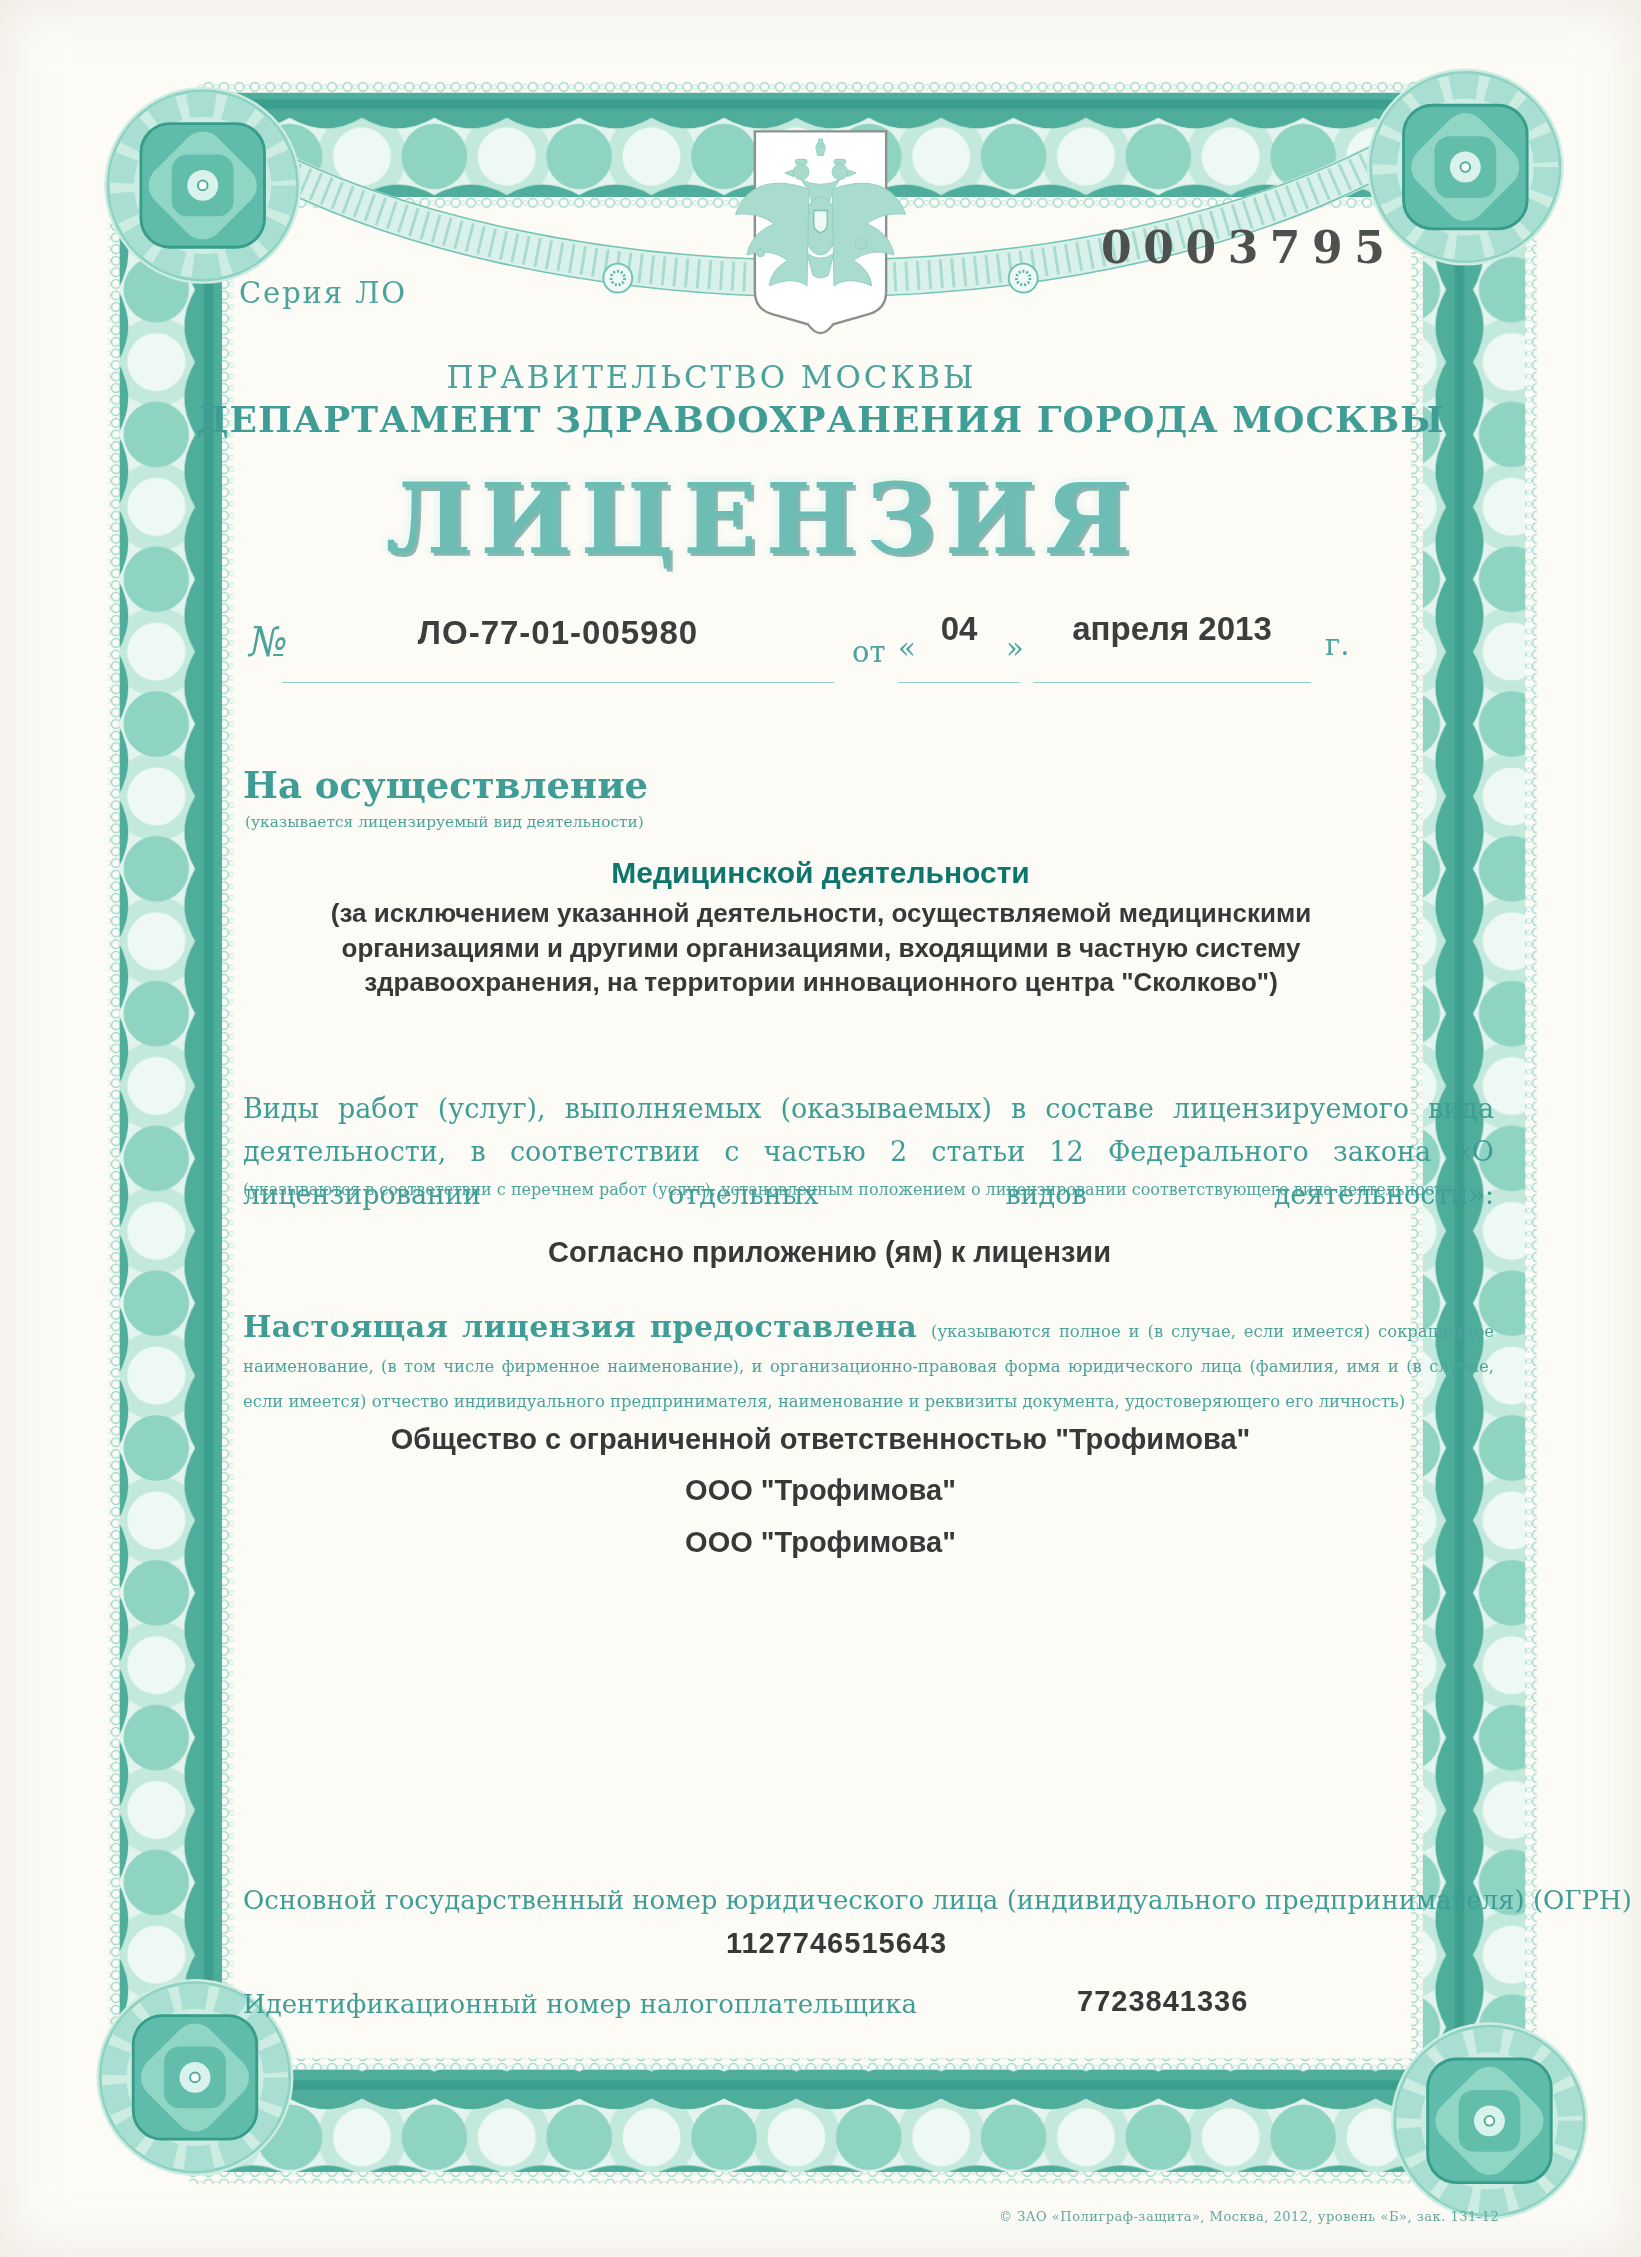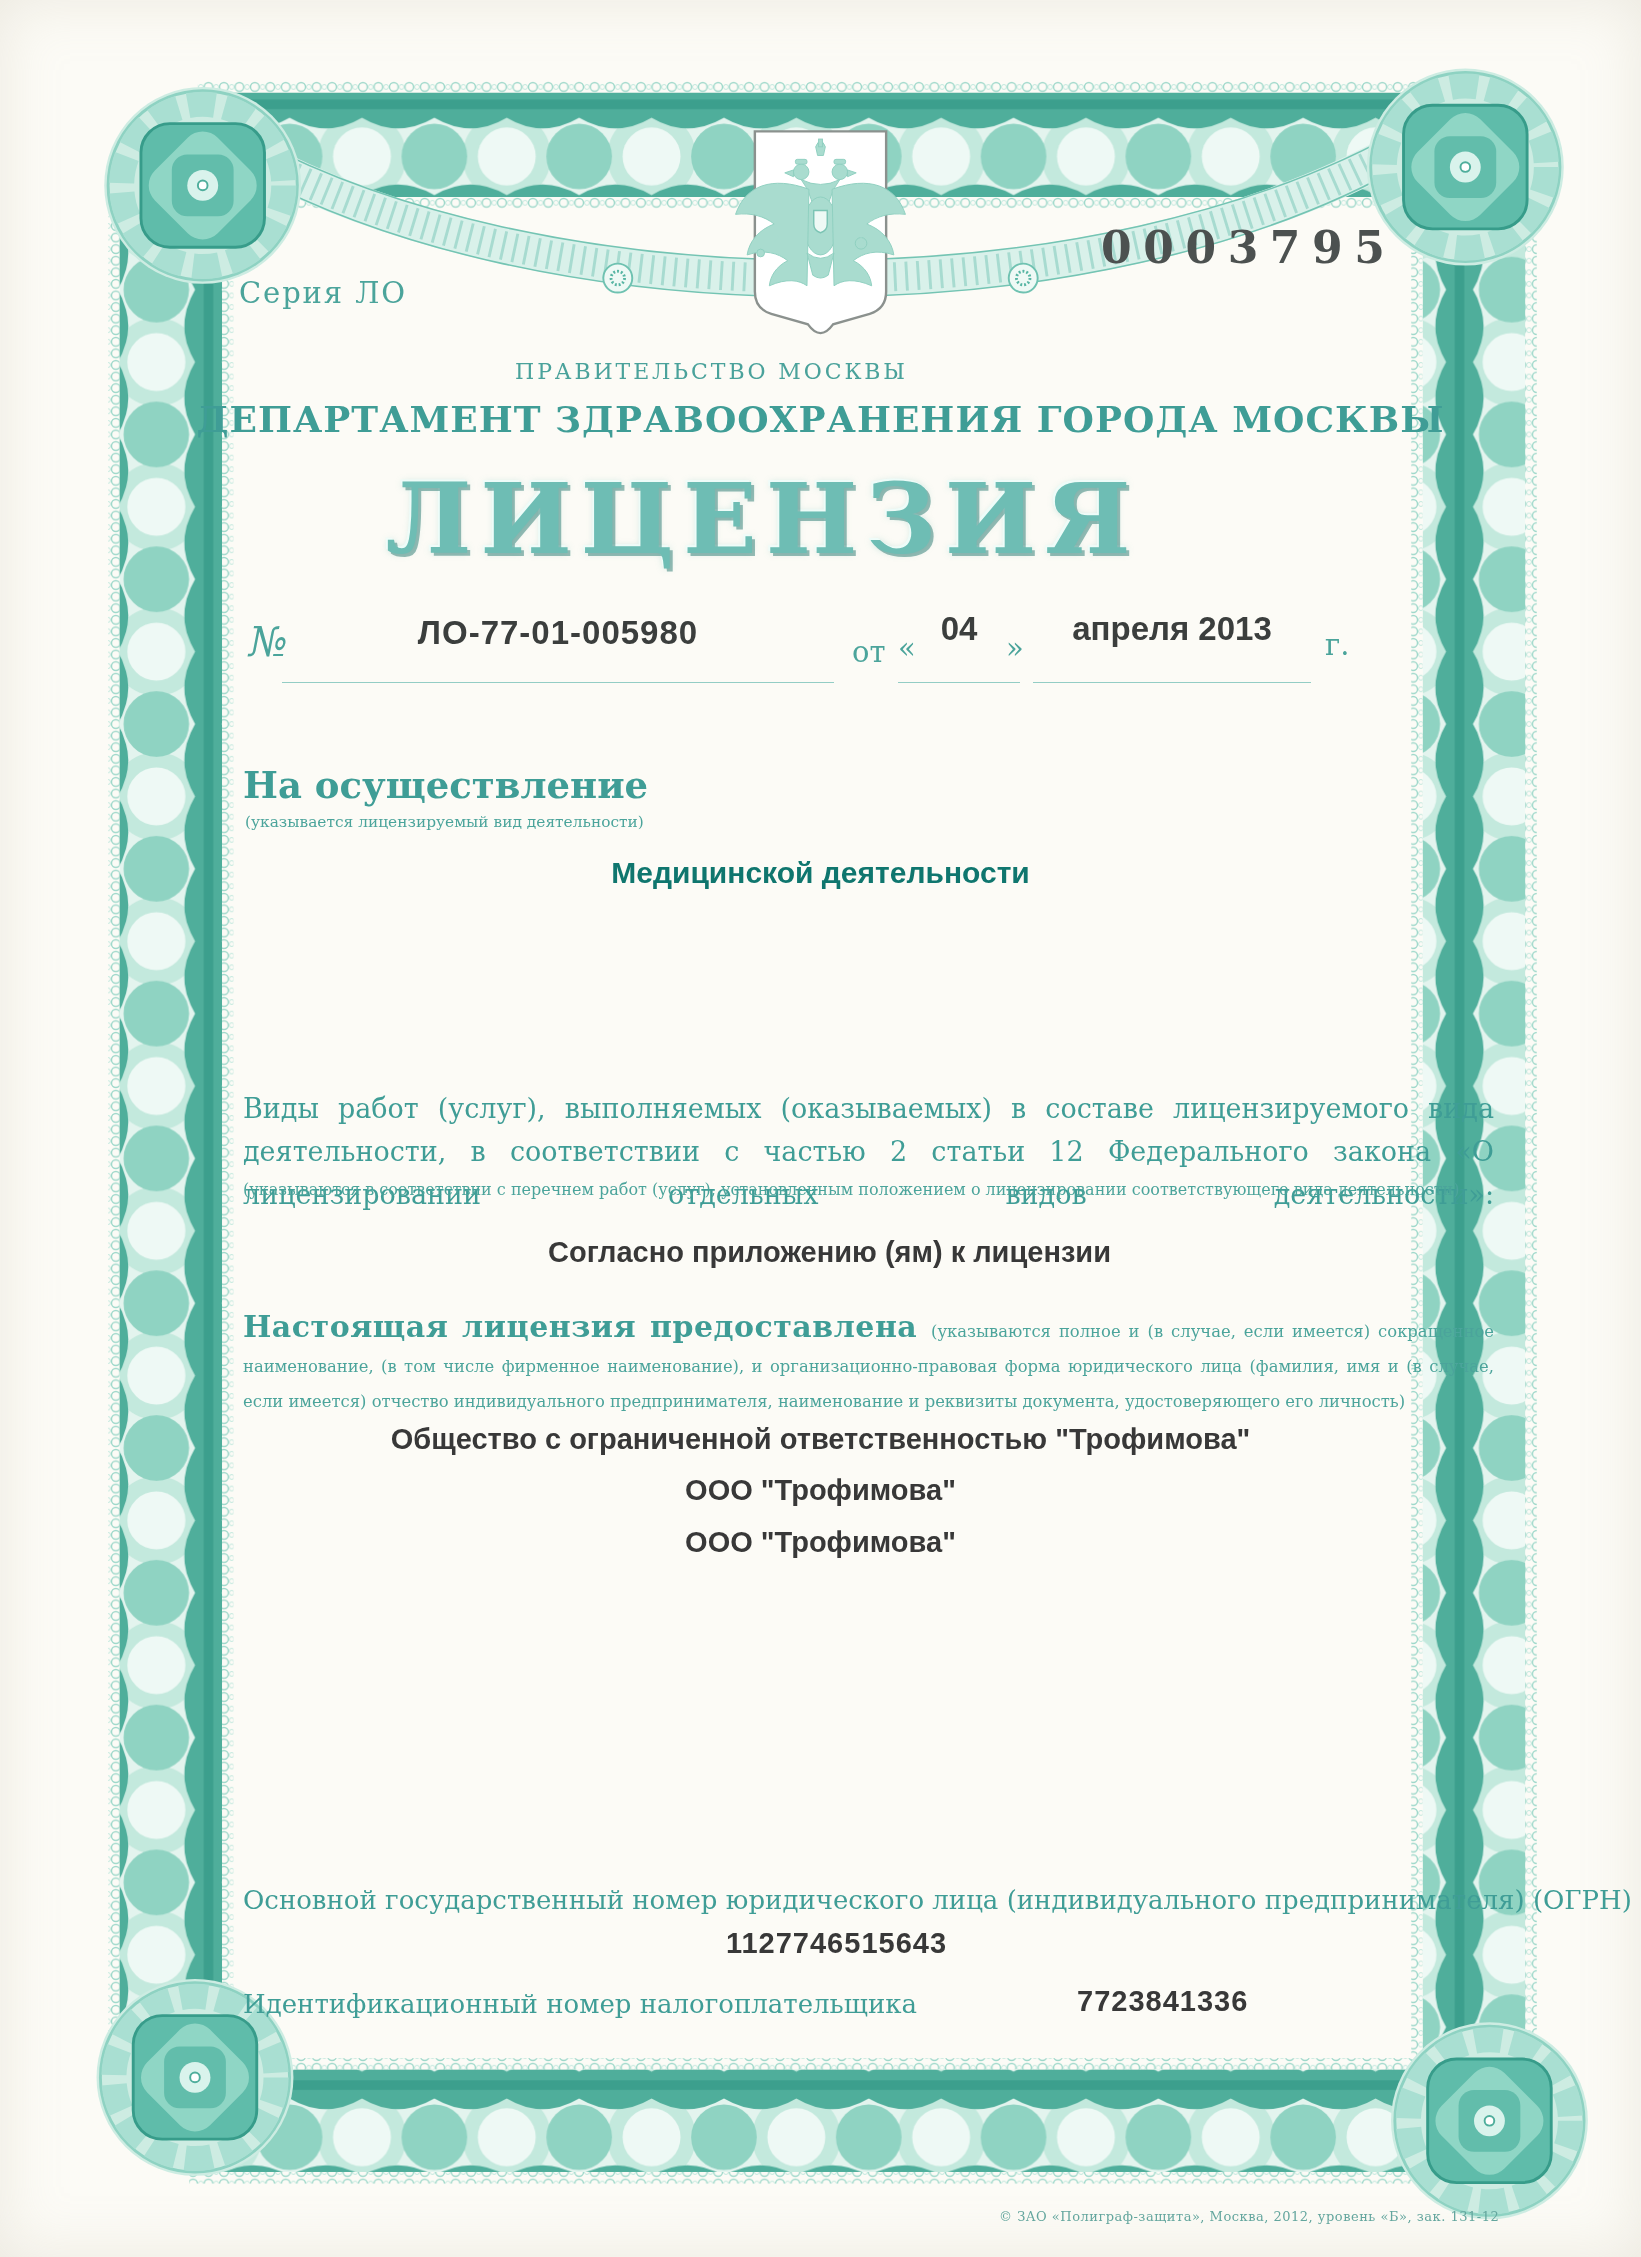--- a/index.html
+++ b/index.html
@@ -9,21 +9,21 @@
     background:#fcfbf6;
     overflow:hidden;
     box-shadow:inset 0 0 58px rgba(190,185,160,.25);
     font-family:"DejaVu Serif", serif;
   }
   .abs{position:absolute;}
   svg.border-layer{position:absolute;left:0;top:0;width:1641px;height:2257px;}
 
   .series{left:239px;top:276px;font-size:29px;letter-spacing:1.9px;color:#4ba49b;}
   .serial{left:1101px;top:222px;font-size:44px;font-weight:bold;letter-spacing:11.6px;color:#4c5150;font-family:"DejaVu Serif",serif;}
-  .gov{left:0;width:1423px;top:359px;text-align:center;font-size:22px;letter-spacing:2.9px;color:#4aa29b;}
+  .gov{left:0;width:1423px;top:359px;text-align:center;font-size:31px;letter-spacing:2.9px;color:#4aa29b;}
   .dept{left:0;width:1641px;top:398px;text-align:center;font-size:36px;font-weight:bold;letter-spacing:1px;color:#3f9d96;}
   .doctitle{
     left:135px;width:1255px;top:462px;text-align:center;
     font-size:97px;font-weight:bold;letter-spacing:8.7px;
     color:#6ebdb4;
     text-shadow:2.9px 2.9px 0 rgba(44,122,113,.5), -1.9px -1.9px 0 rgba(238,252,249,.95), 0 0 7.7px rgba(110,190,180,.35);
     font-family:"DejaVu Serif",serif;
   }
   .numsign{left:249px;top:618px;font-size:41px;font-style:italic;color:#4ba49b;}
   .rule{height:0;border-top:1.9px solid #93cdc5;}
@@ -181,20 +181,21 @@
   <div class="abs day">04</div>
   <div class="abs cq">»</div>
   <div class="abs rule rule2"></div>
   <div class="abs monthyear">апреля 2013</div>
   <div class="abs rule rule3"></div>
   <div class="abs ysuf">г.</div>
 
   <div class="abs acthead">На осуществление</div>
   <div class="abs actnote">(указывается лицензируемый вид деятельности)</div>
   <div class="abs actname">Медицинской деятельности</div>
+  <div class="abs excnote">(за исключением указанной деятельности, осуществляемой медицинскими организациями и другими организациями, входящими в частную систему здравоохранения, на территории инновационного центра "Сколково")</div>
 
   <div class="abs worksintro">Виды работ (услуг), выполняемых (оказываемых) в составе лицензируемого вида деятельности, в соответствии с частью 2 статьи 12 Федерального закона «О лицензировании отдельных видов деятельности»:</div>
   <div class="abs worksnote">(указываются в соответствии с перечнем работ (услуг), установленным положением о лицензировании соответствующего вида деятельности)</div>
   <div class="abs worksvalue">Согласно приложению (ям) к лицензии</div>
 
   <div class="abs licpara">
     <span class="lead">Настоящая лицензия предоставлена </span><span>(указываются полное и (в случае, если имеется) сокращенное наименование, (в том числе фирменное наименование), и организационно-правовая форма юридического лица (фамилия, имя и (в случае, если имеется) отчество индивидуального предпринимателя, наименование и реквизиты документа, удостоверяющего его личность)</span>
   </div>
   <div class="abs fullname">Общество с ограниченной ответственностью "Трофимова"</div>
   <div class="abs shortname">ООО "Трофимова"</div>

